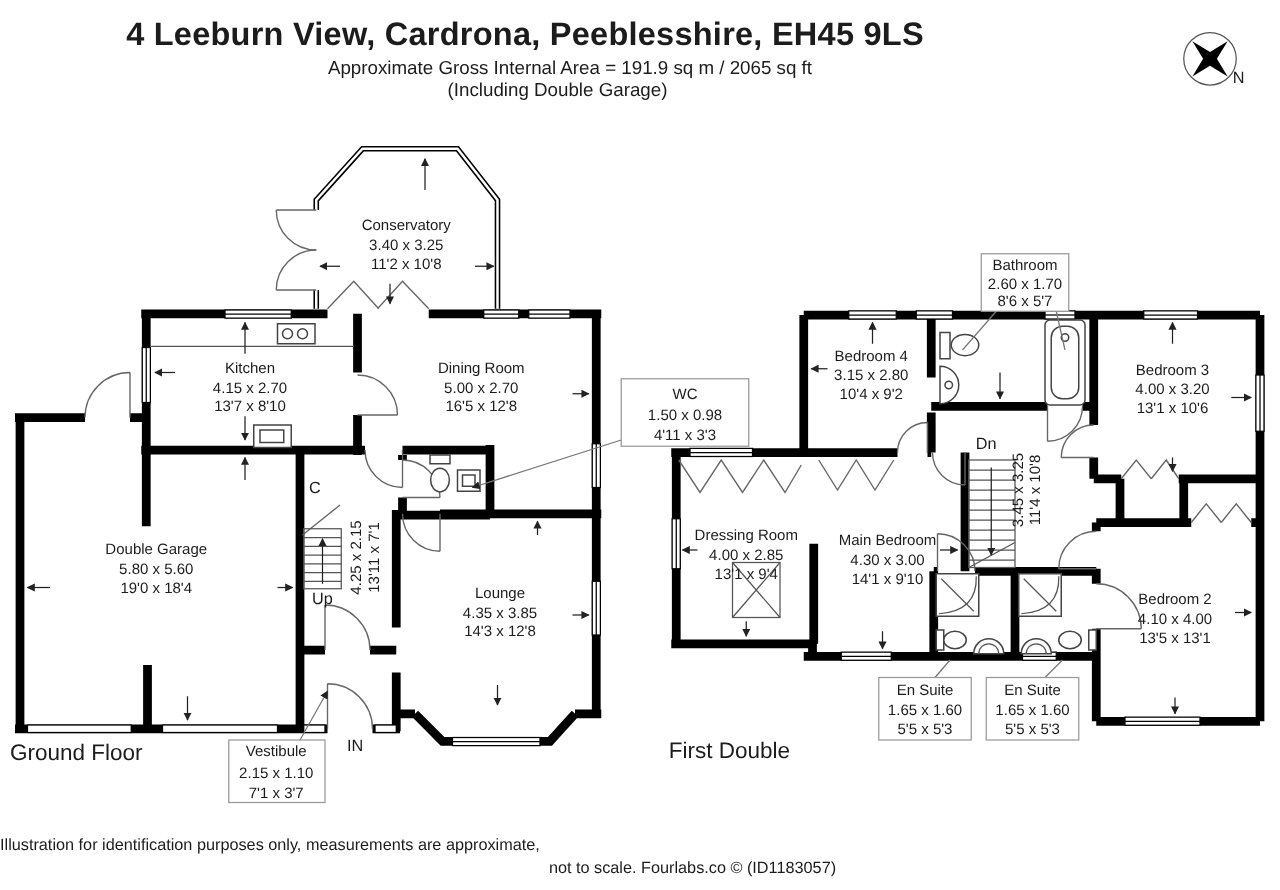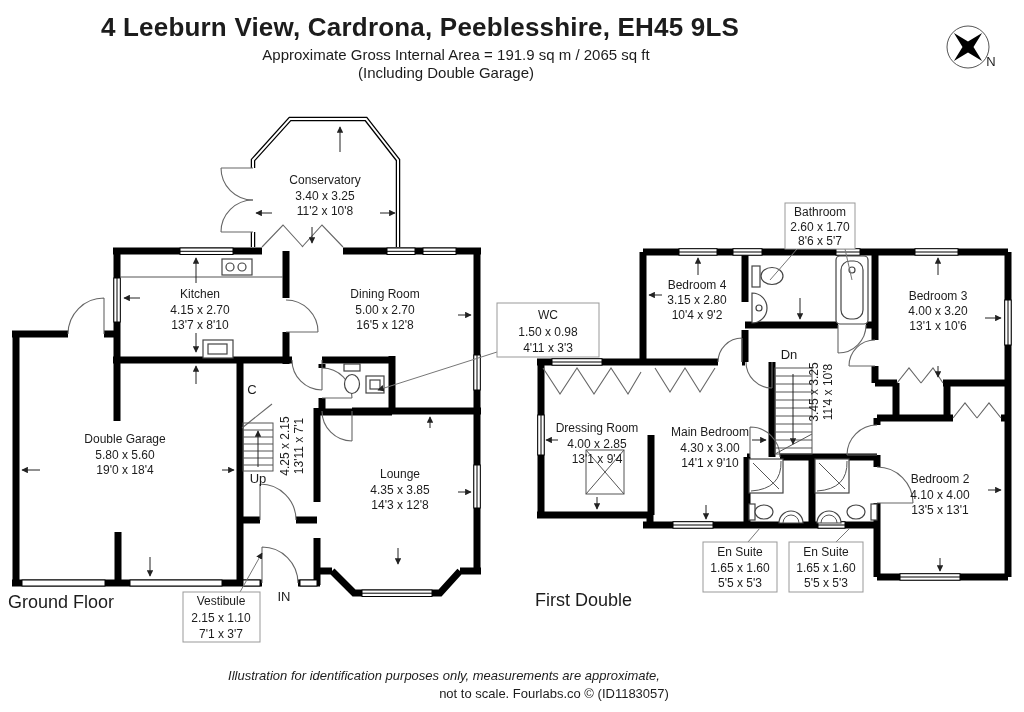--- a/index.html
+++ b/index.html
@@ -5,21 +5,21 @@
   html,body{margin:0;padding:0;background:#fff;}
   body{width:1024px;height:712px;position:relative;overflow:hidden;
        font-family:"Liberation Sans",sans-serif;color:#1c1c1c;}
   .abs{position:absolute;}
   .title{top:12px;left:0;width:840px;text-align:center;font-size:26px;font-weight:bold;letter-spacing:0.2px;}
   .sub1{top:46px;left:0;width:912px;text-align:center;font-size:15px;}
   .sub2{top:64px;left:0;width:892px;text-align:center;font-size:15px;}
   .floorlabel{font-size:18px;font-weight:normal;}
   .gf{top:592px;left:8px;}
   .ff{top:590px;left:535px;}
-  .foot1{top:668px;left:0;width:888px;text-align:center;font-size:13px;font-style:italic;}
+  .foot1{top:668px;left:0;width:888px;font-size:13px;}
   .foot2{top:686px;left:0;width:1024px;text-align:center;font-size:13px;margin-left:42px;}
   svg{position:absolute;left:0;top:0;}
   .w{stroke:#000;stroke-width:7;fill:none;stroke-linecap:butt;}
   .wg{stroke:#000;stroke-width:4.5;fill:none;}
   .wgi{stroke:#fff;stroke-width:2;fill:none;}
   .thin{stroke:#555;stroke-width:1;fill:none;}
   .door{stroke:#666;stroke-width:1.1;fill:none;}
   .fix{stroke:#444;stroke-width:1.2;fill:#fff;}
   .winr{fill:#fff;stroke:#000;stroke-width:1;}
   .winl{stroke:#000;stroke-width:1;}

